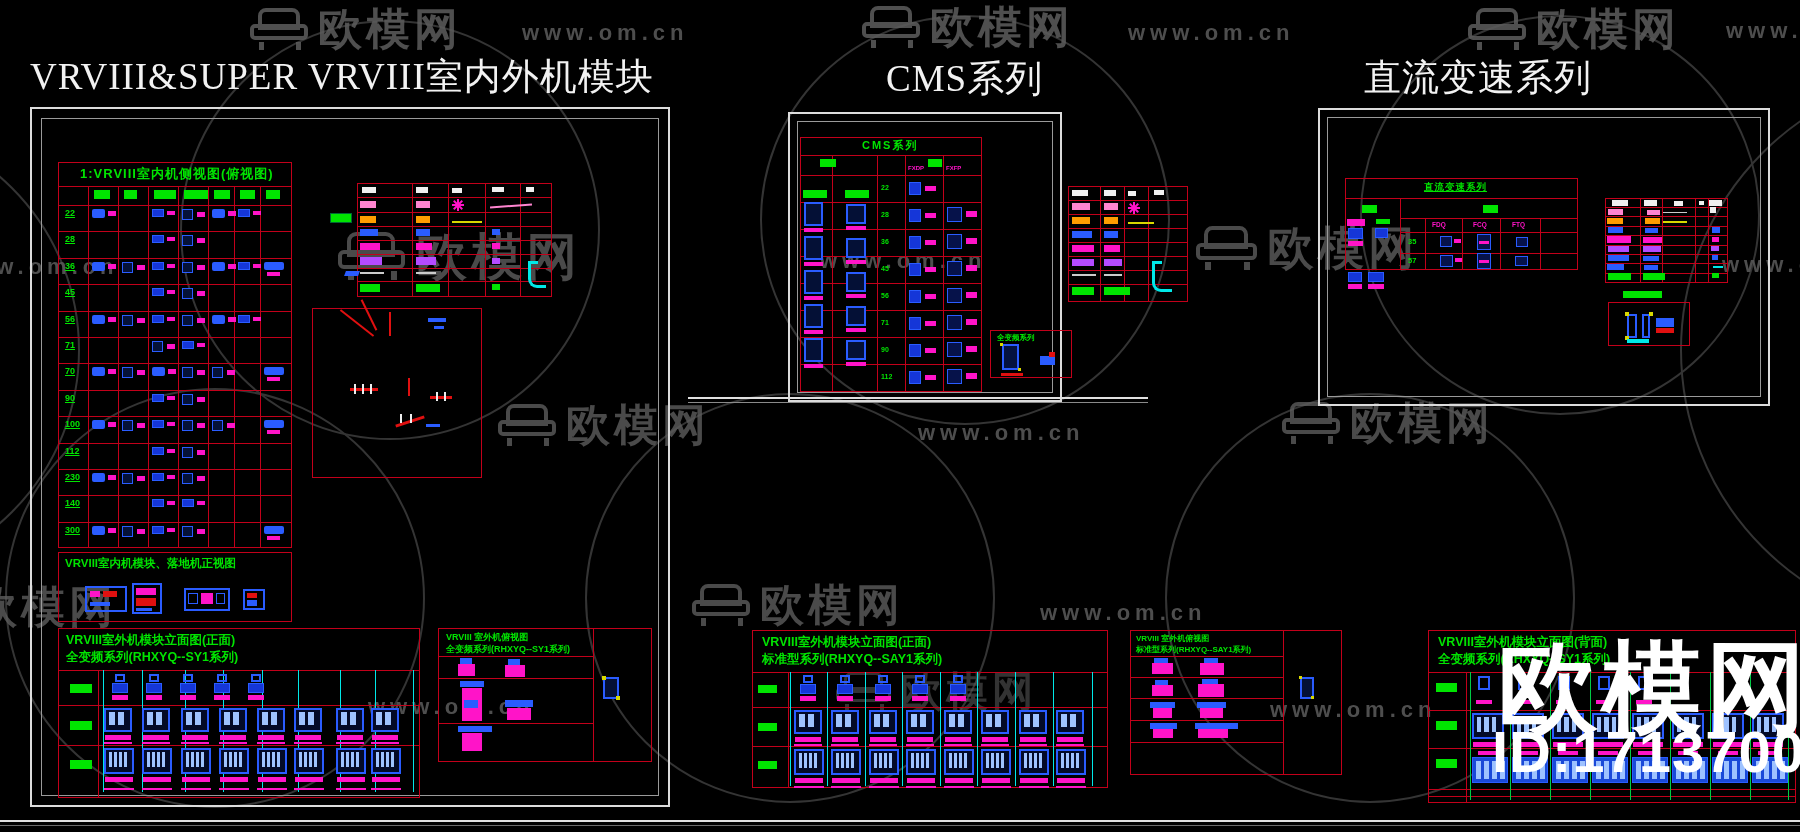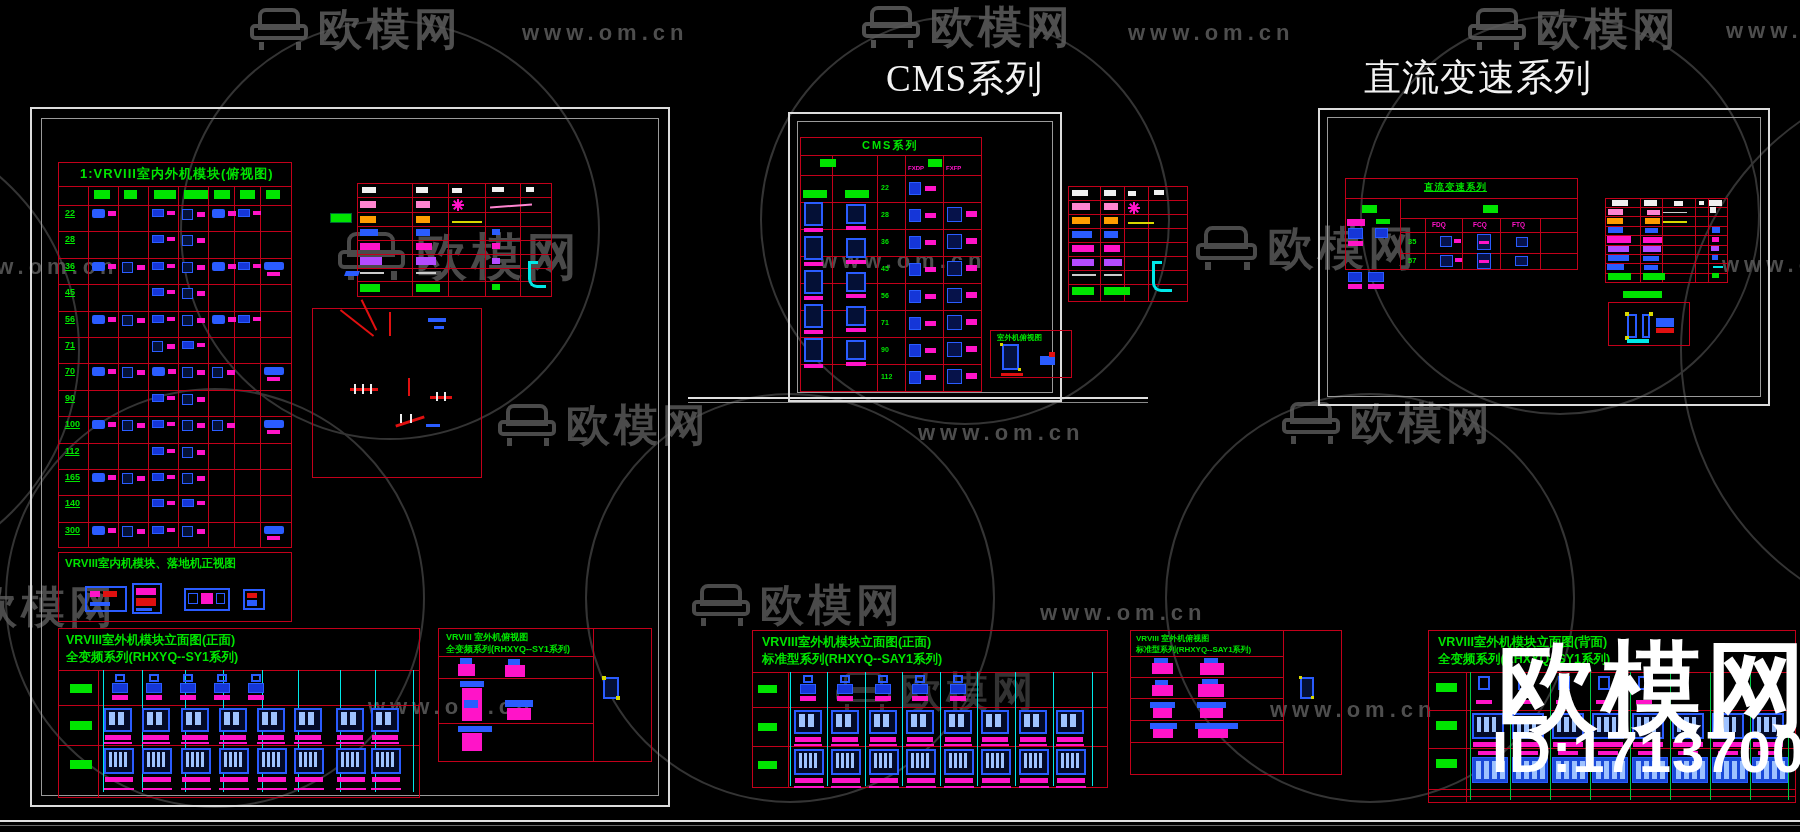--- a/index.html
+++ b/index.html
@@ -101,21 +101,21 @@
         <div style="left: 8.55px; top: 32.3px; width: 4.75px; height: 7.6px; background: rgb(93, 93, 93);"></div>
         <div style="left: 43.7px; top: 32.3px; width: 4.75px; height: 7.6px; background: rgb(93, 93, 93);"></div>
       </div>
       <div style="left: 900.6px; top: 664.4px; color: rgb(93, 93, 93); opacity: 0.55; font-size: 41.8px; font-weight: bold; letter-spacing: 3.8px; white-space: nowrap;">欧模网</div>
       <div style="left: 1270px; top: 697px; color: rgb(87, 87, 87); opacity: 0.9; font-size: 22px; font-weight: bold; letter-spacing: 5px; white-space: nowrap;">www.om.cn</div>
     </div>
   <div id="cad-layer">
       <div style="left: 30px; top: 107px; width: 640px; height: 700px; border: 2px solid rgb(220, 220, 220);"></div>
       <div style="left: 41px; top: 118px; width: 618px; height: 678px; border: 1px solid rgb(154, 154, 154);"></div>
       <div style="left: 58px; top: 162px; width: 234px; height: 386px; border: 1px solid rgb(194, 0, 26);"></div>
-      <div style="left: 80px; top: 166px; color: rgb(0, 228, 0); font-size: 13px; line-height: 1.2; white-space: nowrap; font-weight: bold; letter-spacing: 1px;">1:VRVIII室内外机模块(俯视图)</div>
+      <div style="left: 80px; top: 166px; color: rgb(0, 228, 0); font-size: 13px; line-height: 1.2; white-space: nowrap; font-weight: bold; letter-spacing: 1px;">1:VRVIII室内机侧视图(俯视图)</div>
       <div style="left: 58px; top: 186px; width: 234px; height: 1px; background: rgb(194, 0, 26);"></div>
       <div style="left: 88px; top: 186px; width: 1px; height: 362px; background: rgb(194, 0, 26);"></div>
       <div style="left: 118px; top: 186px; width: 1px; height: 362px; background: rgb(194, 0, 26);"></div>
       <div style="left: 148px; top: 186px; width: 1px; height: 362px; background: rgb(194, 0, 26);"></div>
       <div style="left: 178px; top: 186px; width: 1px; height: 362px; background: rgb(194, 0, 26);"></div>
       <div style="left: 208px; top: 186px; width: 1px; height: 362px; background: rgb(194, 0, 26);"></div>
       <div style="left: 234px; top: 186px; width: 1px; height: 362px; background: rgb(194, 0, 26);"></div>
       <div style="left: 260px; top: 186px; width: 1px; height: 362px; background: rgb(194, 0, 26);"></div>
       <div style="left: 94px; top: 190px; width: 16px; height: 9px; background: rgb(0, 228, 0);"></div>
       <div style="left: 124px; top: 190px; width: 13px; height: 9px; background: rgb(0, 228, 0);"></div>
@@ -140,21 +140,21 @@
       <div style="left: 65px; top: 208px; color: rgb(0, 228, 0); font-size: 9px; line-height: 1.2; white-space: nowrap; font-weight: bold; text-decoration: underline;">22</div>
       <div style="left: 65px; top: 234.4px; color: rgb(0, 228, 0); font-size: 9px; line-height: 1.2; white-space: nowrap; font-weight: bold; text-decoration: underline;">28</div>
       <div style="left: 65px; top: 260.8px; color: rgb(0, 228, 0); font-size: 9px; line-height: 1.2; white-space: nowrap; font-weight: bold; text-decoration: underline;">36</div>
       <div style="left: 65px; top: 287.2px; color: rgb(0, 228, 0); font-size: 9px; line-height: 1.2; white-space: nowrap; font-weight: bold; text-decoration: underline;">45</div>
       <div style="left: 65px; top: 313.6px; color: rgb(0, 228, 0); font-size: 9px; line-height: 1.2; white-space: nowrap; font-weight: bold; text-decoration: underline;">56</div>
       <div style="left: 65px; top: 340px; color: rgb(0, 228, 0); font-size: 9px; line-height: 1.2; white-space: nowrap; font-weight: bold; text-decoration: underline;">71</div>
       <div style="left: 65px; top: 366.4px; color: rgb(0, 228, 0); font-size: 9px; line-height: 1.2; white-space: nowrap; font-weight: bold; text-decoration: underline;">70</div>
       <div style="left: 65px; top: 392.8px; color: rgb(0, 228, 0); font-size: 9px; line-height: 1.2; white-space: nowrap; font-weight: bold; text-decoration: underline;">90</div>
       <div style="left: 65px; top: 419.2px; color: rgb(0, 228, 0); font-size: 9px; line-height: 1.2; white-space: nowrap; font-weight: bold; text-decoration: underline;">100</div>
       <div style="left: 65px; top: 445.6px; color: rgb(0, 228, 0); font-size: 9px; line-height: 1.2; white-space: nowrap; font-weight: bold; text-decoration: underline;">112</div>
-      <div style="left: 65px; top: 472px; color: rgb(0, 228, 0); font-size: 9px; line-height: 1.2; white-space: nowrap; font-weight: bold; text-decoration: underline;">165</div>
+      <div style="left: 65px; top: 472px; color: rgb(0, 228, 0); font-size: 9px; line-height: 1.2; white-space: nowrap; font-weight: bold; text-decoration: underline;">230</div>
       <div style="left: 65px; top: 498.4px; color: rgb(0, 228, 0); font-size: 9px; line-height: 1.2; white-space: nowrap; font-weight: bold; text-decoration: underline;">140</div>
       <div style="left: 65px; top: 524.8px; color: rgb(0, 228, 0); font-size: 9px; line-height: 1.2; white-space: nowrap; font-weight: bold; text-decoration: underline;">300</div>
       <div style="left: 92px; top: 209px; width: 13px; height: 9px; background: rgb(42, 92, 255); border-radius: 2px;"></div>
       <div style="left: 108px; top: 211px; width: 8px; height: 5px; background: rgb(255, 20, 200);"></div>
       <div style="left: 152px; top: 209px; width: 12px; height: 8px; background: rgb(21, 54, 216); border: 1px solid rgb(42, 92, 255);"></div>
       <div style="left: 167px; top: 211px; width: 8px; height: 4px; background: rgb(255, 20, 200);"></div>
       <div style="left: 182px; top: 209px; width: 11px; height: 11px; border: 1px solid rgb(42, 92, 255); background: rgb(5, 18, 56);"></div>
       <div style="left: 197px; top: 212px; width: 8px; height: 5px; background: rgb(255, 20, 200);"></div>
       <div style="left: 212px; top: 209px; width: 13px; height: 9px; background: rgb(42, 92, 255); border-radius: 2px;"></div>
       <div style="left: 228px; top: 211px; width: 8px; height: 5px; background: rgb(255, 20, 200);"></div>
@@ -560,21 +560,21 @@
       <div style="left: 846px; top: 294px; width: 20px; height: 4px; background: rgb(255, 20, 200);"></div>
       <div style="left: 804px; top: 304px; width: 19px; height: 24px; border: 2px solid rgb(42, 92, 255); background: rgb(4, 16, 54);"></div>
       <div style="left: 804px; top: 330px; width: 19px; height: 4px; background: rgb(255, 20, 200);"></div>
       <div style="left: 846px; top: 306px; width: 20px; height: 20px; border: 2px solid rgb(42, 92, 255); background: rgb(4, 16, 54);"></div>
       <div style="left: 846px; top: 328px; width: 20px; height: 4px; background: rgb(255, 20, 200);"></div>
       <div style="left: 804px; top: 338px; width: 19px; height: 24px; border: 2px solid rgb(42, 92, 255); background: rgb(4, 16, 54);"></div>
       <div style="left: 804px; top: 364px; width: 19px; height: 4px; background: rgb(255, 20, 200);"></div>
       <div style="left: 846px; top: 340px; width: 20px; height: 20px; border: 2px solid rgb(42, 92, 255); background: rgb(4, 16, 54);"></div>
       <div style="left: 846px; top: 362px; width: 20px; height: 4px; background: rgb(255, 20, 200);"></div>
       <div style="left: 990px; top: 330px; width: 82px; height: 48px; border: 1px solid rgb(194, 0, 26);"></div>
-      <div style="left: 997px; top: 333px; color: rgb(0, 228, 0); font-size: 7.5px; line-height: 1.2; white-space: nowrap; font-weight: bold;">室外机俯视图</div>
+      <div style="left: 997px; top: 333px; color: rgb(0, 228, 0); font-size: 7.5px; line-height: 1.2; white-space: nowrap; font-weight: bold;">全变频系列</div>
       <div style="left: 1002px; top: 344px; width: 17px; height: 26px; border: 2px solid rgb(42, 92, 255); background: rgb(4, 18, 64);"></div>
       <div style="left: 1000px; top: 343px; width: 3px; height: 3px; background: rgb(216, 216, 0);"></div>
       <div style="left: 1018px; top: 368px; width: 3px; height: 3px; background: rgb(216, 216, 0);"></div>
       <div style="left: 1001px; top: 373px; width: 22px; height: 3px; background: rgb(224, 16, 16);"></div>
       <div style="left: 1040px; top: 356px; width: 15px; height: 9px; background: rgb(42, 92, 255);"></div>
       <div style="left: 1049px; top: 352px; width: 6px; height: 5px; background: rgb(224, 16, 16);"></div>
       <div style="left: 688px; top: 397px; width: 460px; height: 2px; background: rgb(224, 224, 224);"></div>
       <div style="left: 688px; top: 402px; width: 460px; height: 1px; background: rgb(138, 138, 138);"></div>
       <div style="left: 1068px; top: 186px; width: 120px; height: 116px; border: 1px solid rgb(194, 0, 26);"></div>
       <div style="left: 1100px; top: 186px; width: 1px; height: 116px; background: rgb(194, 0, 26);"></div>
@@ -979,17 +979,18 @@
       <div style="left: 1740px; top: 761px; width: 5px; height: 18px; background: rgb(158, 194, 255);"></div>
       <div style="left: 1758px; top: 751px; width: 20px; height: 4px; background: rgb(255, 20, 200);"></div>
       <div style="left: 1752px; top: 757px; width: 36px; height: 26px; border: 1px solid rgb(42, 92, 255); background: rgb(26, 73, 216);"></div>
       <div style="left: 1756px; top: 761px; width: 5px; height: 18px; background: rgb(158, 194, 255);"></div>
       <div style="left: 1764px; top: 761px; width: 5px; height: 18px; background: rgb(158, 194, 255);"></div>
       <div style="left: 1772px; top: 761px; width: 5px; height: 18px; background: rgb(158, 194, 255);"></div>
       <div style="left: 1780px; top: 761px; width: 5px; height: 18px; background: rgb(158, 194, 255);"></div>
       <div style="left: 0px; top: 820px; width: 1800px; height: 2px; background: rgb(224, 224, 224);"></div>
       <div style="left: 0px; top: 825px; width: 1800px; height: 1px; background: rgb(106, 106, 106);"></div>
     </div>
+  <div class="big-title titles" style="left:30px;top:52px;">VRVIII&amp;SUPER VRVIII室内外机模块</div>
   <div class="big-title titles" style="left:886px;top:54px;">CMS系列</div>
   <div class="big-title titles" style="left:1364px;top:53px;">直流变速系列</div>
   <div class="brand-big">欧模网</div>
   <div class="brand-id">ID:1713700</div>
 </div>
 
 </body></html>

